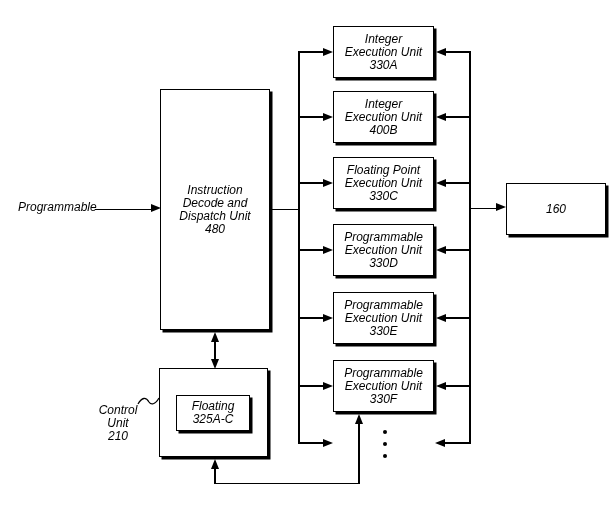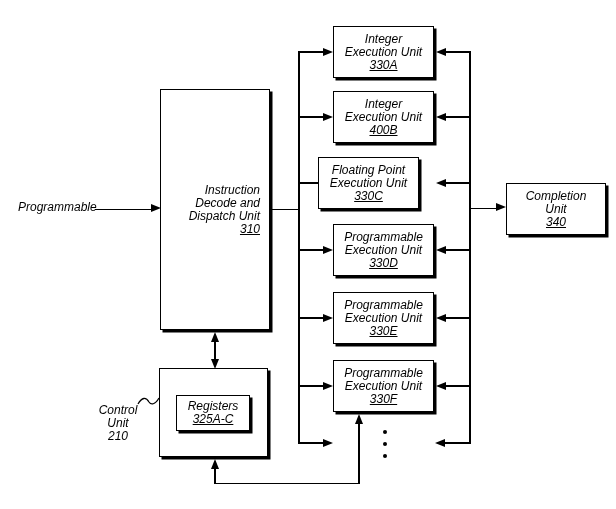--- a/index.html
+++ b/index.html
@@ -7,44 +7,44 @@
     position:relative;width:616px;height:509px;background:#ffffff;
     font-family:"Liberation Sans",sans-serif;font-style:italic;color:#000;
     font-size:12px;line-height:13px;overflow:hidden;
   }
   .box{
     position:absolute;box-sizing:border-box;background:#fff;
     border:1.5px solid #000;box-shadow:2.5px 2.5px 0 0 #000;
     display:flex;align-items:center;justify-content:center;text-align:center;
   }
   .box .txt{display:block;}
-  .ref{display:block;text-decoration:underline;}
+  .ref{display:block;}
   .hline{position:absolute;height:1.5px;background:#000;}
   .vline{position:absolute;width:1.5px;background:#000;}
   .arr{position:absolute;width:0;height:0;}
   .arr.r{border-top:4.5px solid transparent;border-bottom:4.5px solid transparent;border-left:10px solid #000;}
   .arr.l{border-top:4.5px solid transparent;border-bottom:4.5px solid transparent;border-right:10px solid #000;}
   .arr.u{border-left:4.5px solid transparent;border-right:4.5px solid transparent;border-bottom:10px solid #000;}
   .arr.d{border-left:4.5px solid transparent;border-right:4.5px solid transparent;border-top:10px solid #000;}
   .floatlabel{position:absolute;text-align:center;}
   .dot{position:absolute;width:4px;height:4px;border-radius:50%;background:#000;}
 </style>
 </head>
 <body>
 
 <div class="canvas">
 
   <div class="floatlabel" style="left:18px;top:201px;width:72px;">Programmable</div>
   <div class="hline" style="left:95px;top:208.5px;width:58px;"></div>
   <div class="arr r" style="left:151px;top:204px;"></div>
 
-  <div class="box" style="left:160px;top:89px;width:110px;height:241px;text-align:right;">
+  <div class="box" style="left:160px;top:89px;width:110px;height:241px;">
     <div class="txt" style="width:90px;">
       <span>Instruction Decode and Dispatch Unit</span>
-      <span class="ref">310</span>
+      <span class="ref">480</span>
     </div>
   </div>
 
   <div class="hline" style="left:272px;top:208.5px;width:27px;"></div>
 
   <div class="vline" style="left:298px;top:51.25px;height:392.5px;"></div>
 
   <div class="vline" style="left:469.25px;top:51.25px;height:392.5px;"></div>
 
   <div class="hline" style="left:298px;top:51.25px;width:26px;"></div>
@@ -82,21 +82,21 @@
       <span>Integer Execution Unit</span>
       <span class="ref">330A</span>
     </div>
   </div>
   <div class="box" style="left:333px;top:91px;width:101px;height:52px;">
     <div class="txt" style="width:88px;">
       <span>Integer Execution Unit</span>
       <span class="ref">400B</span>
     </div>
   </div>
-  <div class="box" style="left:318px;top:157px;width:101px;height:52px;">
+  <div class="box" style="left:333px;top:157px;width:101px;height:52px;">
     <div class="txt" style="width:88px;">
       <span>Floating Point Execution Unit</span>
       <span class="ref">330C</span>
     </div>
   </div>
   <div class="box" style="left:333px;top:224px;width:101px;height:52px;">
     <div class="txt" style="width:88px;">
       <span>Programmable Execution Unit</span>
       <span class="ref">330D</span>
     </div>
@@ -117,33 +117,32 @@
   <div>
     <div class="dot" style="left:383px;top:430px;"></div>
     <div class="dot" style="left:383px;top:442px;"></div>
     <div class="dot" style="left:383px;top:454px;"></div>
   </div>
 
   <div class="hline" style="left:470px;top:207.5px;width:27px;"></div>
   <div class="arr r" style="left:496px;top:203px;"></div>
   <div class="box" style="left:506px;top:183px;width:100px;height:52px;">
     <div class="txt" style="width:70px;">
-      <span>Completion Unit</span>
-      <span class="ref">340</span>
+      <span class="ref">160</span>
     </div>
   </div>
 
   <div class="vline" style="left:214.25px;top:339px;height:22px;"></div>
   <div class="arr u" style="left:210.5px;top:331.5px;"></div>
   <div class="arr d" style="left:210.5px;top:358.5px;"></div>
 
   <div class="box" style="left:159px;top:368px;width:109px;height:89px;"></div>
   <div class="box" style="left:176px;top:395px;width:74px;height:36px;">
     <div class="txt" style="width:68px;">
-      <span>Registers</span>
+      <span>Floating</span>
       <span class="ref">325A-C</span>
     </div>
   </div>
 
   <div class="floatlabel" style="left:93px;top:404px;width:50px;">
     <span>Control Unit</span>
     <span style="display:block;">210</span>
   </div>
   <svg style="position:absolute;left:137px;top:395px;" width="23" height="13" viewBox="0 0 23 13">
     <path d="M1,9 C5,2 9,2 12,7 C14,10 18,10 22,3" stroke="#000" stroke-width="1.3" fill="none"></path>

